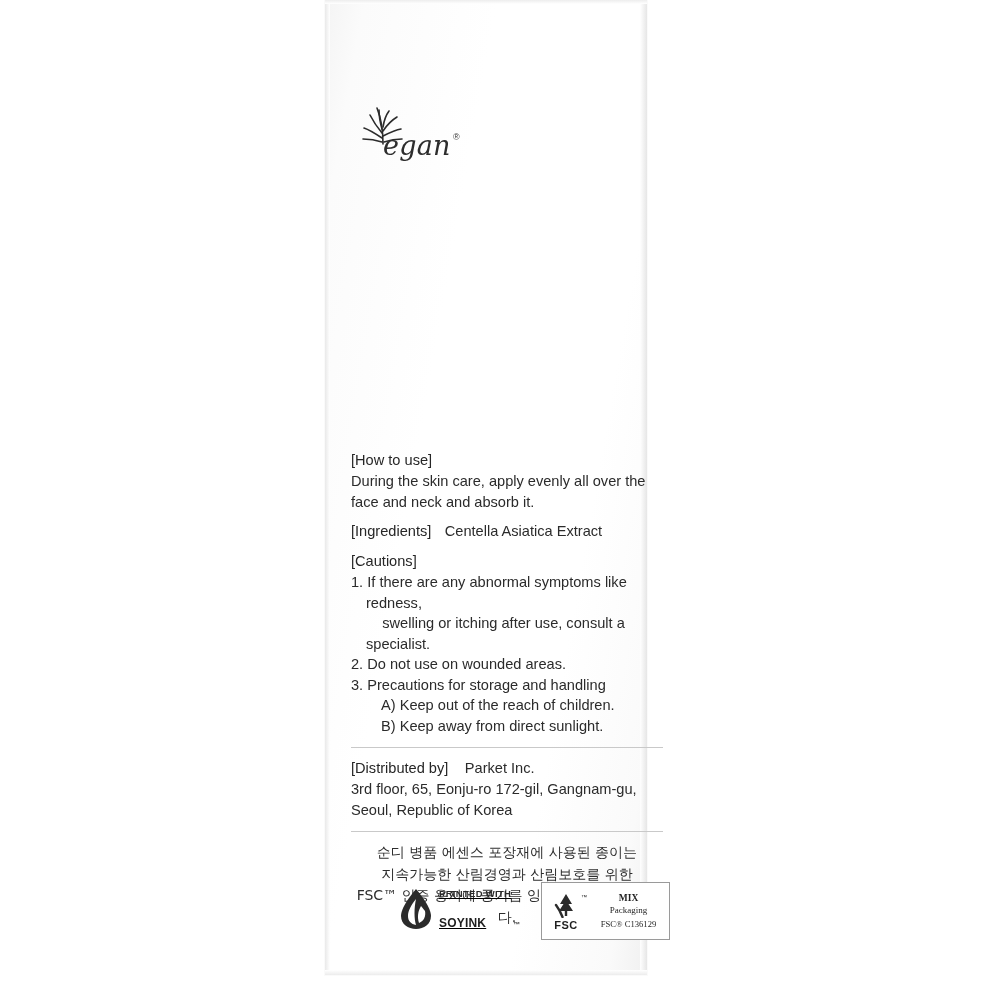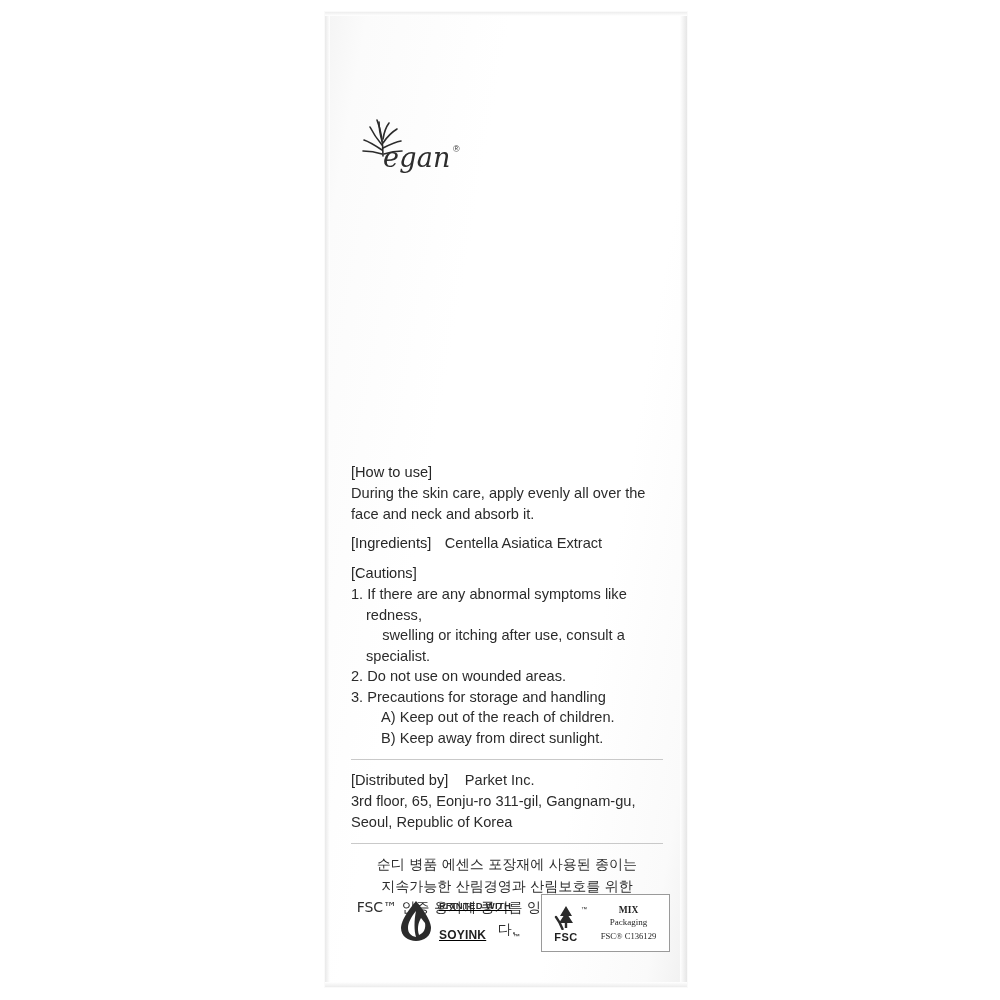--- a/index.html
+++ b/index.html
@@ -16,22 +16,22 @@
     width: 1000px;
     height: 1000px;
     background: #ffffff;
     overflow: hidden;
   }
 
   
   #box {
     position: absolute;
     left: 325px;
-    top: 12px;
-    width: 362px;
+    top: 0;
+    width: 322px;
     height: 975px;
     background: linear-gradient(100deg, #f4f4f4 0%, #fbfbfb 8%, #ffffff 35%, #ffffff 72%, #fafafa 92%, #f0f0f0 100%);
     box-shadow: 0 0 0 1px rgba(0,0,0,0.02);
   }
   
   #box .edge-left {
     position: absolute;
     left: 0; top: 0; bottom: 0; width: 5px;
     background: linear-gradient(90deg, #e9e9e9, #ffffff);
   }
@@ -255,21 +255,21 @@
         <div class="line indent-2">B) Keep away from direct sunlight.</div>
       </div>
 
       <div class="hr"></div>
 
       <div class="blk">
         <div>
           <span class="head">[Distributed by]</span>
           <span class="line" style="display:inline; margin-left:12px;">Parket Inc.</span>
         </div>
-        <div class="line">3rd floor, 65, Eonju-ro 311-gil, Gangnam-gu,</div>
+        <div class="line">3rd floor, 65, Eonju-ro 172-gil, Gangnam-gu,</div>
         <div class="line">Seoul, Republic of Korea</div>
       </div>
 
       <div class="hr"></div>
 
       <div>
         <div class="kr">순디 병품 에센스 포장재에 사용된 종이는</div>
         <div class="kr">지속가능한 산림경영과 산림보호를 위한</div>
         <div class="kr">FSC™ 인증 용지에 콩기름 잉크로 인쇄되었습니다.</div>
       </div>

